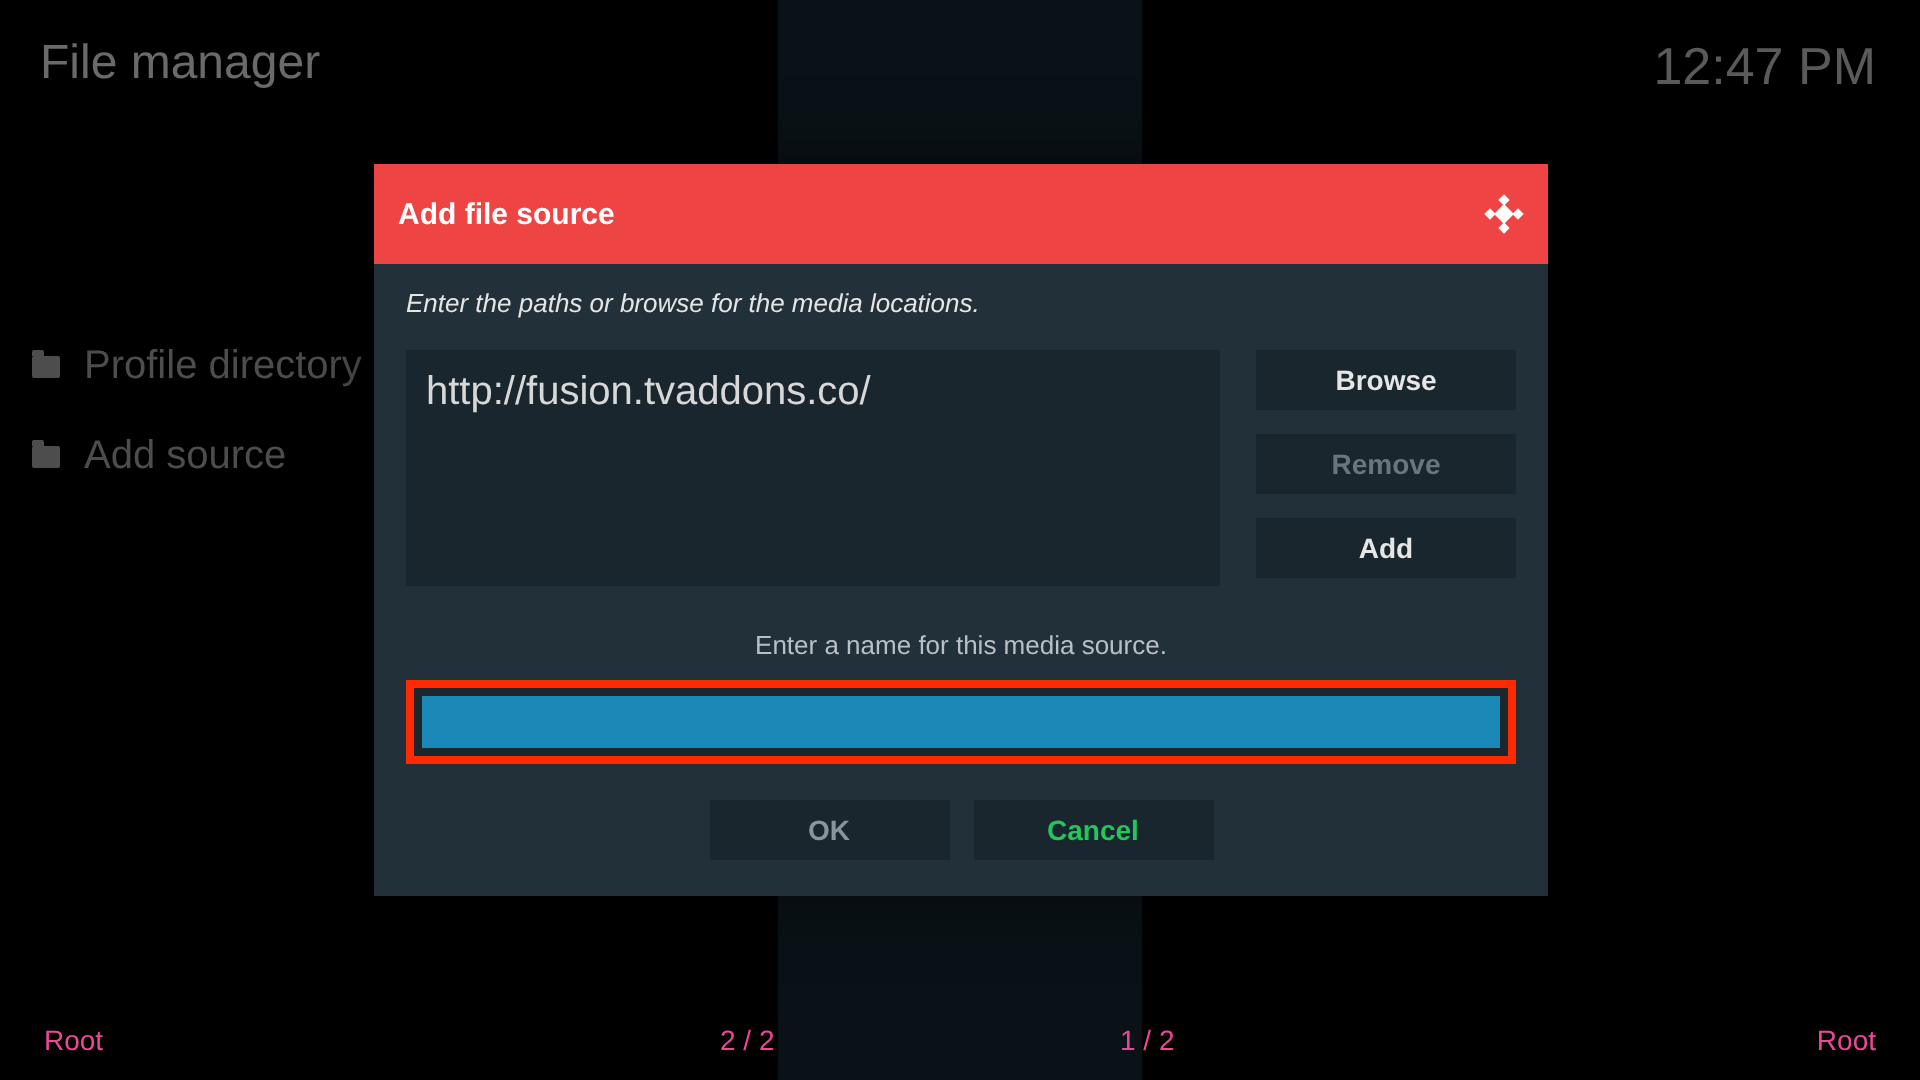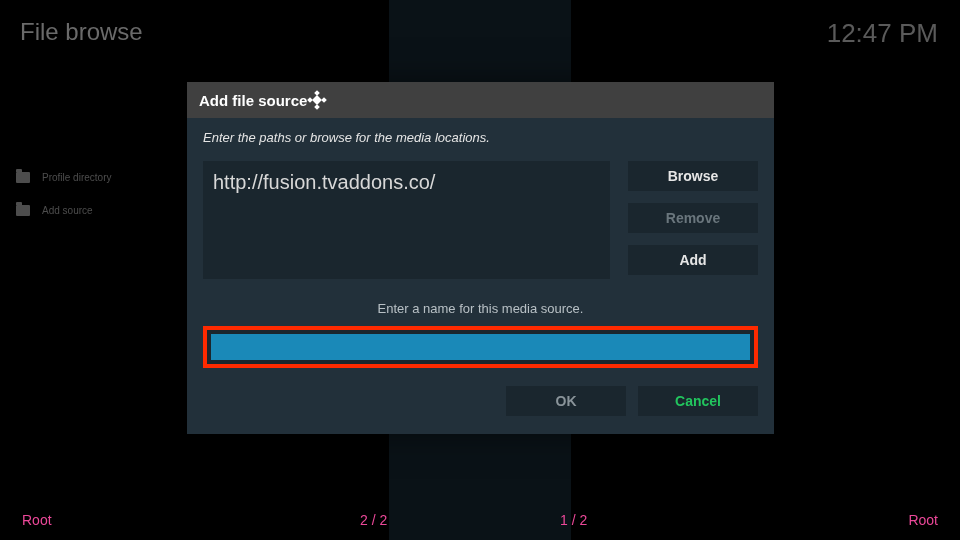--- a/index.html
+++ b/index.html
@@ -46,21 +46,21 @@
     top: 172px; left: 16px;
     display: flex;
     flex-direction: column;
     gap: 22px;
   }
   .side-item {
     display: flex;
     align-items: center;
     gap: 12px;
     color: #4d4d4d;
-    font-size: 10px;
+    font-size: 20px;
   }
   .folder-icon {
     width: 14px; height: 11px;
     background: #4d4d4d;
     border-radius: 1px;
     position: relative;
   }
   .folder-icon::before {
     content: "";
     position: absolute;
@@ -72,24 +72,25 @@
 
   
   .dialog {
     position: absolute;
     left: 187px; top: 82px;
     width: 587px;
     background: #22303a;
     box-shadow: 0 0 30px rgba(0,0,0,0.5);
   }
   .dialog-header {
-    background: #404040;
-    height: 36px;
+    background: #ef4444;
+    height: 50px;
     display: flex;
     align-items: center;
+    justify-content: space-between;
     padding: 0 12px;
   }
   .dialog-title {
     color: #fff;
     font-size: 15px;
     font-weight: bold;
   }
   .kodi-icon {
     width: 20px; height: 20px;
     position: relative;
@@ -150,34 +151,34 @@
     padding: 4px;
     background: #1b262d;
   }
   .name-input {
     background: #1a89b8;
     height: 26px;
     width: 100%;
   }
   .action-row {
     display: flex;
-    justify-content: flex-end;
+    justify-content: center;
     gap: 12px;
     margin-top: 18px;
   }
   .action-row .btn { width: 120px; height: 30px; }
   .ok-btn { color: #8a949a; font-weight: bold; }
   .cancel-btn { color: #22c55e; font-weight: bold; }
 </style>
 </head>
 <body>
 
 <div class="bg-tint"></div>
 
-<div class="top-title">File browse</div>
+<div class="top-title">File manager</div>
 <div class="clock">12:47 PM</div>
 
 <div class="side-list">
   <div class="side-item">
     <div class="folder-icon"></div>
     <span>Profile directory</span>
   </div>
   <div class="side-item">
     <div class="folder-icon"></div>
     <span>Add source</span>

